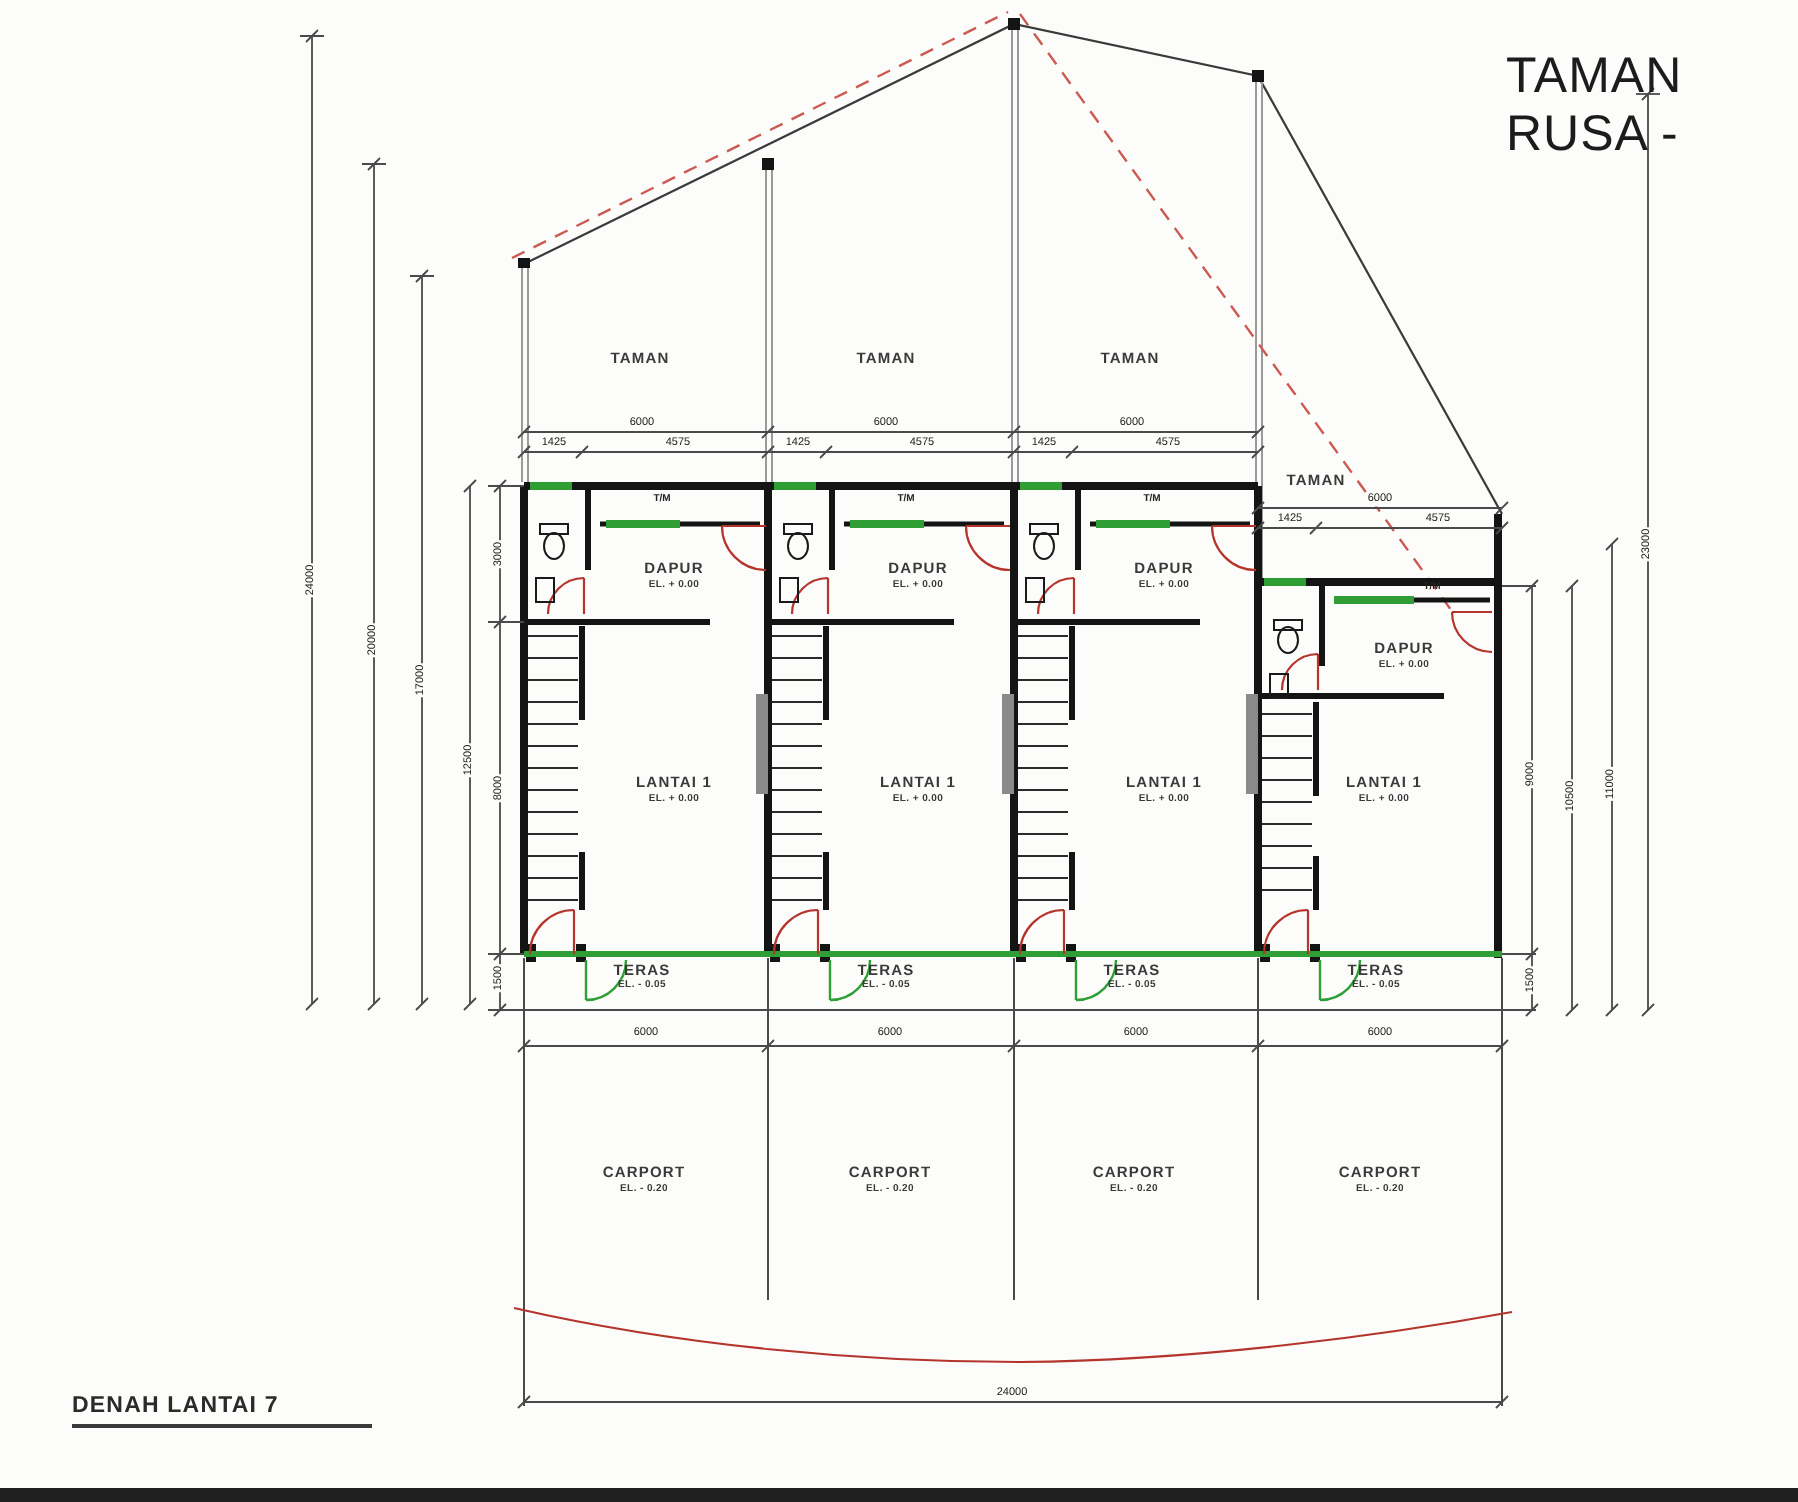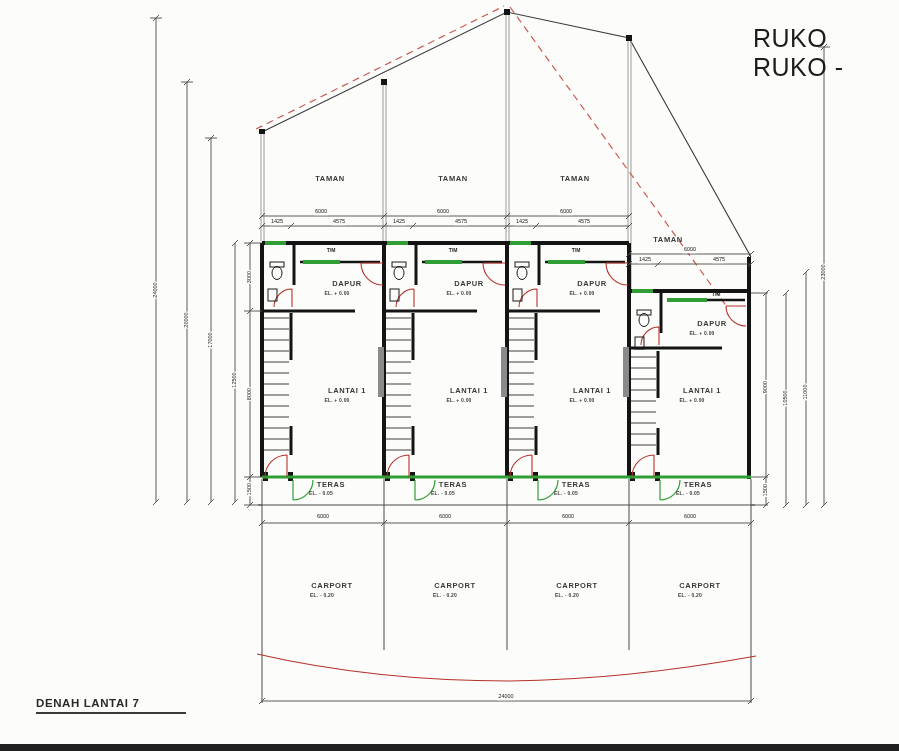--- a/index.html
+++ b/index.html
@@ -1,19 +1,19 @@
 <!DOCTYPE html>
 <html style="--background: #fcfcfa; --green: #2f9e35; --red: #b5342c; --reddash: #cb5a52; --footer: #202020;"><head>
 <meta charset="utf-8">
 <style>
   html,body{margin:0;padding:0;}
   #canvas{position:relative;width:899px;height:751px;background:var(--background,#fcfcfa);overflow:hidden;font-family:"Liberation Sans","DejaVu Sans",sans-serif;}
   svg{position:absolute;left:0;top:0;}
   .lbl{position:absolute;transform:translate(-50%,-50%);color:#2b2b2b;white-space:nowrap;line-height:1;}
-  .room{font-size:7.5px;font-weight:700;letter-spacing:.6px;color:#3a3a3a;margin-left:10px;}
+  .room{font-size:7.5px;font-weight:700;letter-spacing:.6px;color:#3a3a3a;}
   .el{font-size:5px;font-weight:700;color:#3a3a3a;letter-spacing:.2px;}
   .tm{font-size:5px;font-weight:700;color:#222;}
   .dim{font-size:5.5px;color:#222;background:var(--background,#fcfcfa);padding:0 1px;}
   .vdim{transform:translate(-50%,-50%) rotate(-90deg);}
   .title{position:absolute;left:753px;top:24px;font-size:25px;color:#1c1c1c;letter-spacing:.5px;}
   .caption{position:absolute;left:36px;top:697px;width:150px;font-size:11.5px;font-weight:600;color:#2a2a2a;letter-spacing:.6px;border-bottom:2px solid #3a3a3a;padding-bottom:3px;}
   .footer{position:absolute;left:0;bottom:0;width:100%;height:7px;background:var(--footer,#202020);}
   .bnd{stroke:#3a3a3a;stroke-width:1.1;fill:none;}
   .fence{stroke:#9a9a9a;stroke-width:1;fill:none;}
   .wall{stroke:#141414;stroke-width:4;fill:none;}
@@ -145,21 +145,21 @@
     <path class="diml" d="M153,21l6,-6 M153,505l6,-6 M184,85l6,-6 M184,505l6,-6 M208,141l6,-6 M208,505l6,-6 M232,246l6,-6 M232,505l6,-6 M247,246l6,-6 M247,314l6,-6 M247,480l6,-6 M247,508l6,-6"></path>
     <path class="diml" d="M244,243H262 M244,311H262 M244,477H262 M244,505H262"></path>
 
     <path class="diml" d="M766,293V505 M786,293V505 M806,272V505 M824,47V505"></path>
     <path class="diml" d="M818,47H830"></path>
     <path class="diml" d="M763,296l6,-6 M763,480l6,-6 M763,508l6,-6 M783,296l6,-6 M783,508l6,-6 M803,275l6,-6 M803,508l6,-6 M821,50l6,-6 M821,508l6,-6"></path>
     <path class="diml" d="M751,293H768 M751,477H768 M751,505H768"></path>
   </g>
 </svg>
 
-<div class="title">RUKO RUKO -</div>
+<div class="title">TAMAN RUSA -</div>
 <div class="caption">DENAH LANTAI 7</div>
 <div class="footer"></div>
 
 <div class="lbl room" style="left:320px;top:179px">TAMAN</div>
 <div class="lbl room" style="left:443px;top:179px">TAMAN</div>
 <div class="lbl room" style="left:565px;top:179px">TAMAN</div>
 <div class="lbl room" style="left:658px;top:240px">TAMAN</div>
 
 <div class="lbl tm" style="left:331px;top:250px">T/M</div>
 <div class="lbl tm" style="left:453px;top:250px">T/M</div>

